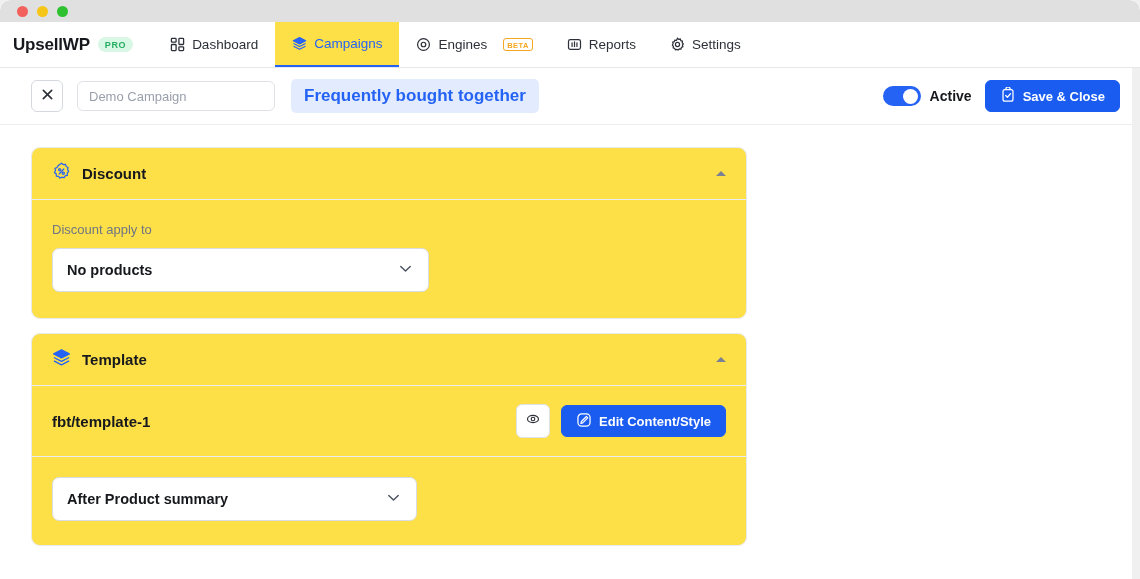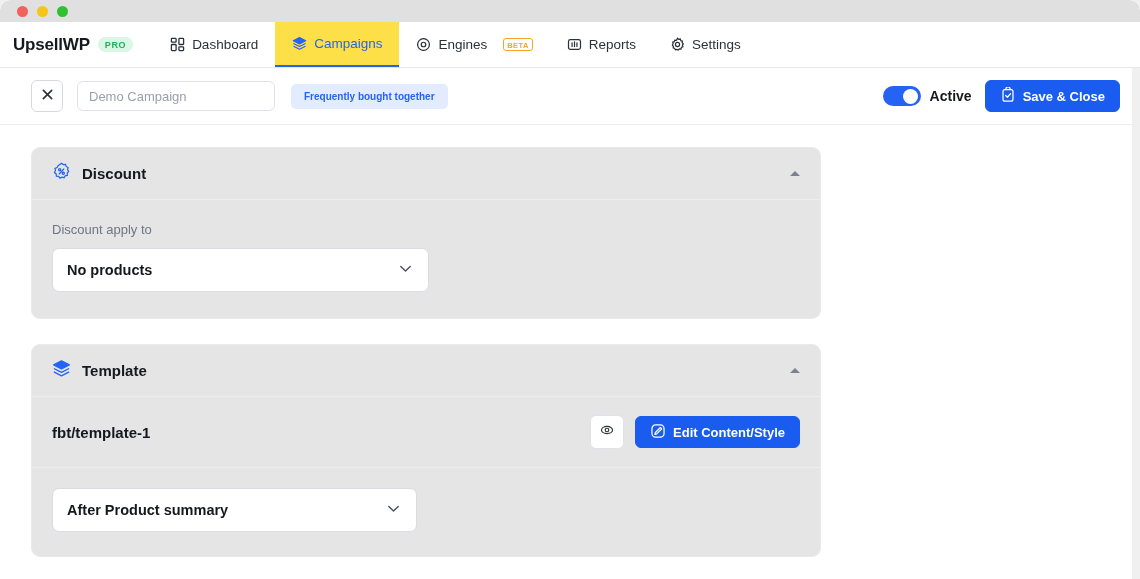--- a/index.html
+++ b/index.html
@@ -152,21 +152,21 @@
     font-family: "Liberation Sans", sans-serif;
     color: #2c3038;
     box-sizing: border-box;
     outline: none;
   }
   .campaign-input::placeholder { color: #9aa0ab; }
   .type-badge {
     margin-left: 16px;
     background: #e3ecfe;
     color: #2563f5;
-    font-size: 10px;
+    font-size: 17px;
     font-weight: bold;
     padding: 7px 13px;
     border-radius: 5px;
   }
   .toolbar-right {
     margin-left: auto;
     display: flex;
     align-items: center;
     gap: 13px;
   }
@@ -214,26 +214,26 @@
     border: 1px solid #1a5cf0;
     color: #fff;
     background: #1a5cf0;
   }
 
   
   .content {
     padding: 22px 0 0 31px;
   }
   .card {
-    width: 790px;
+    width: 716px;
     border: 1px solid #e8eaee;
     border-radius: 9px;
-    background: #e5e5e5;
-    box-sizing: border-box;
-    margin-bottom: 25px;
+    background: #fde047;
+    box-sizing: border-box;
+    margin-bottom: 14px;
   }
   .card-head {
     height: 52px;
     display: flex;
     align-items: center;
     padding: 0 20px;
     border-bottom: 1px solid #ebedf0;
     box-sizing: border-box;
   }
   .card-head .title {

